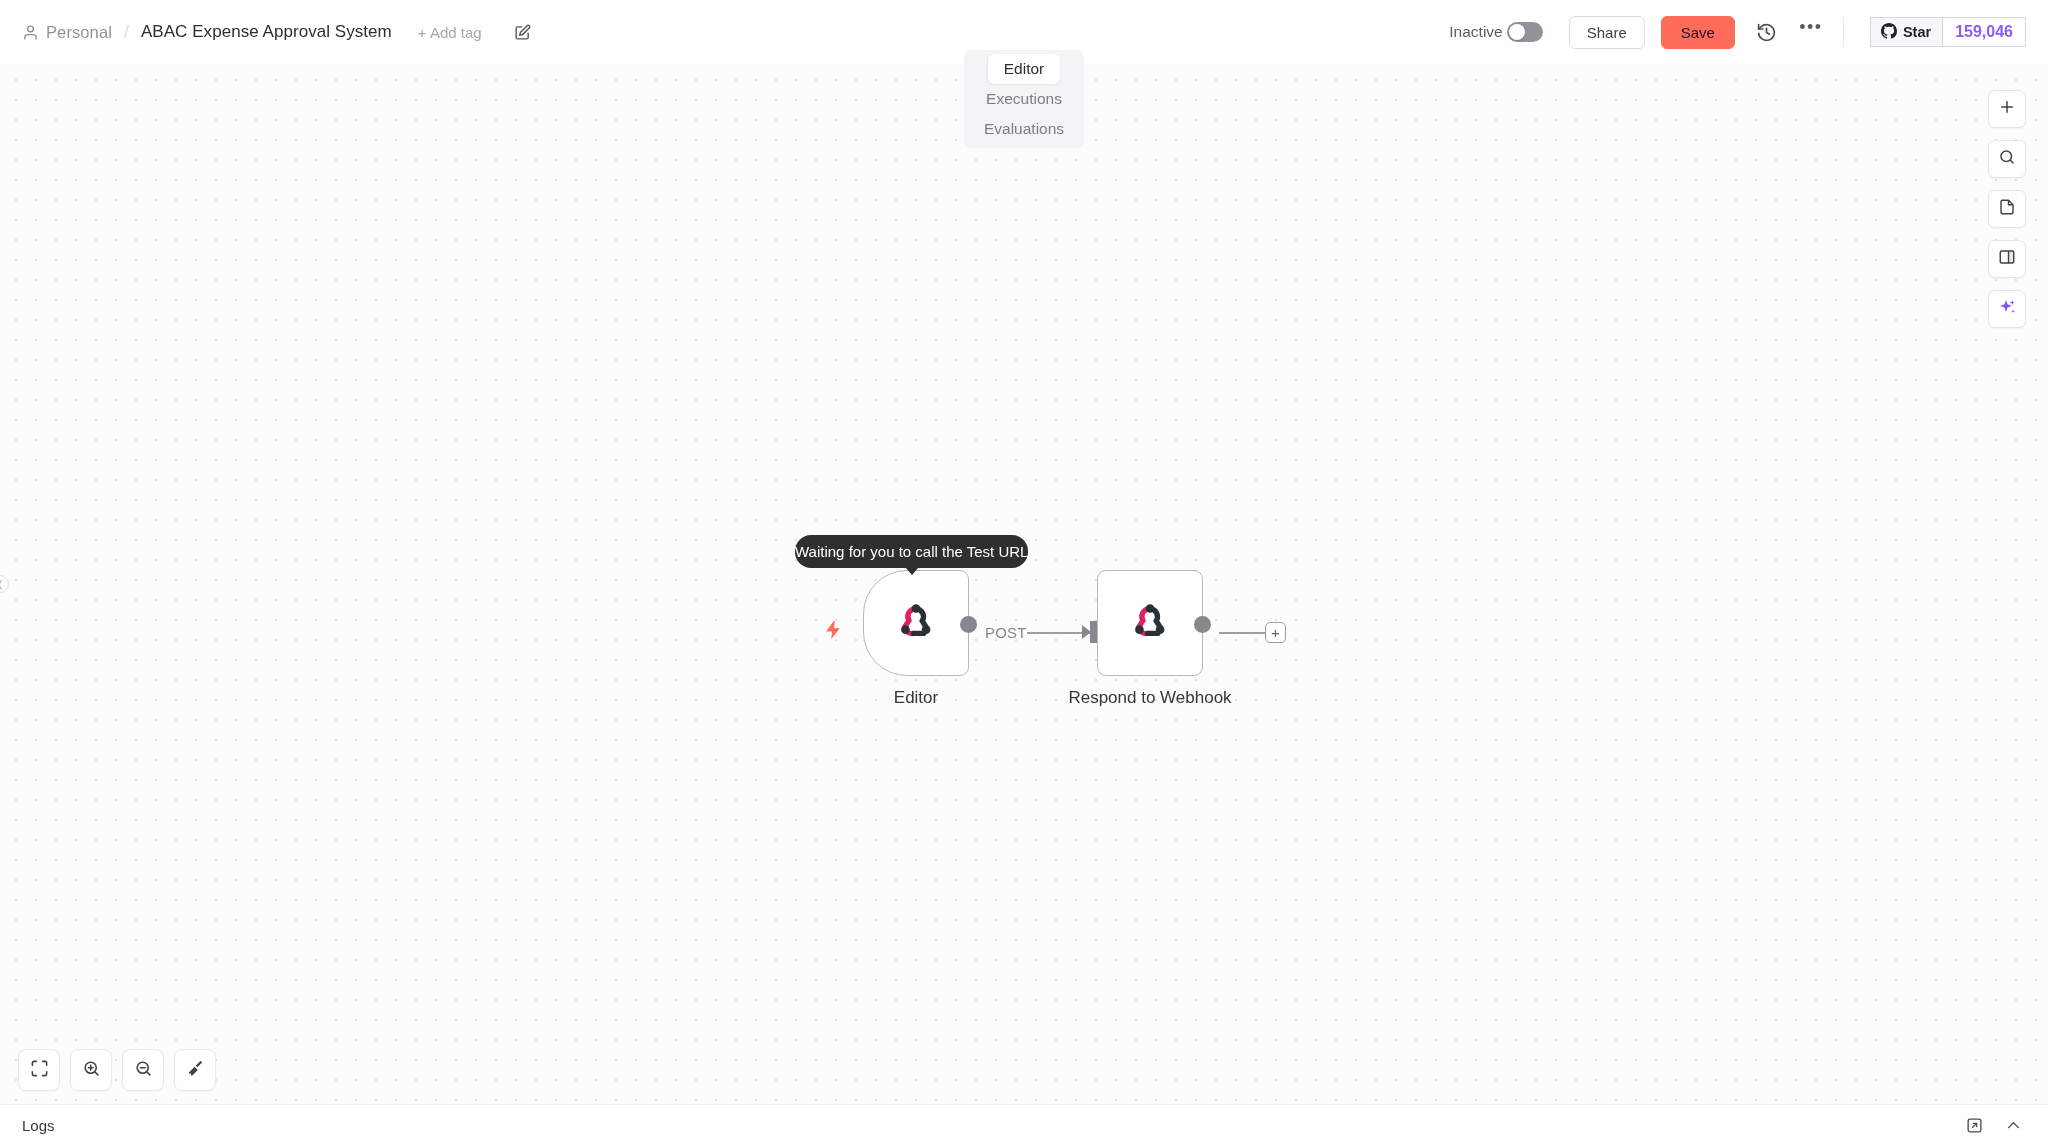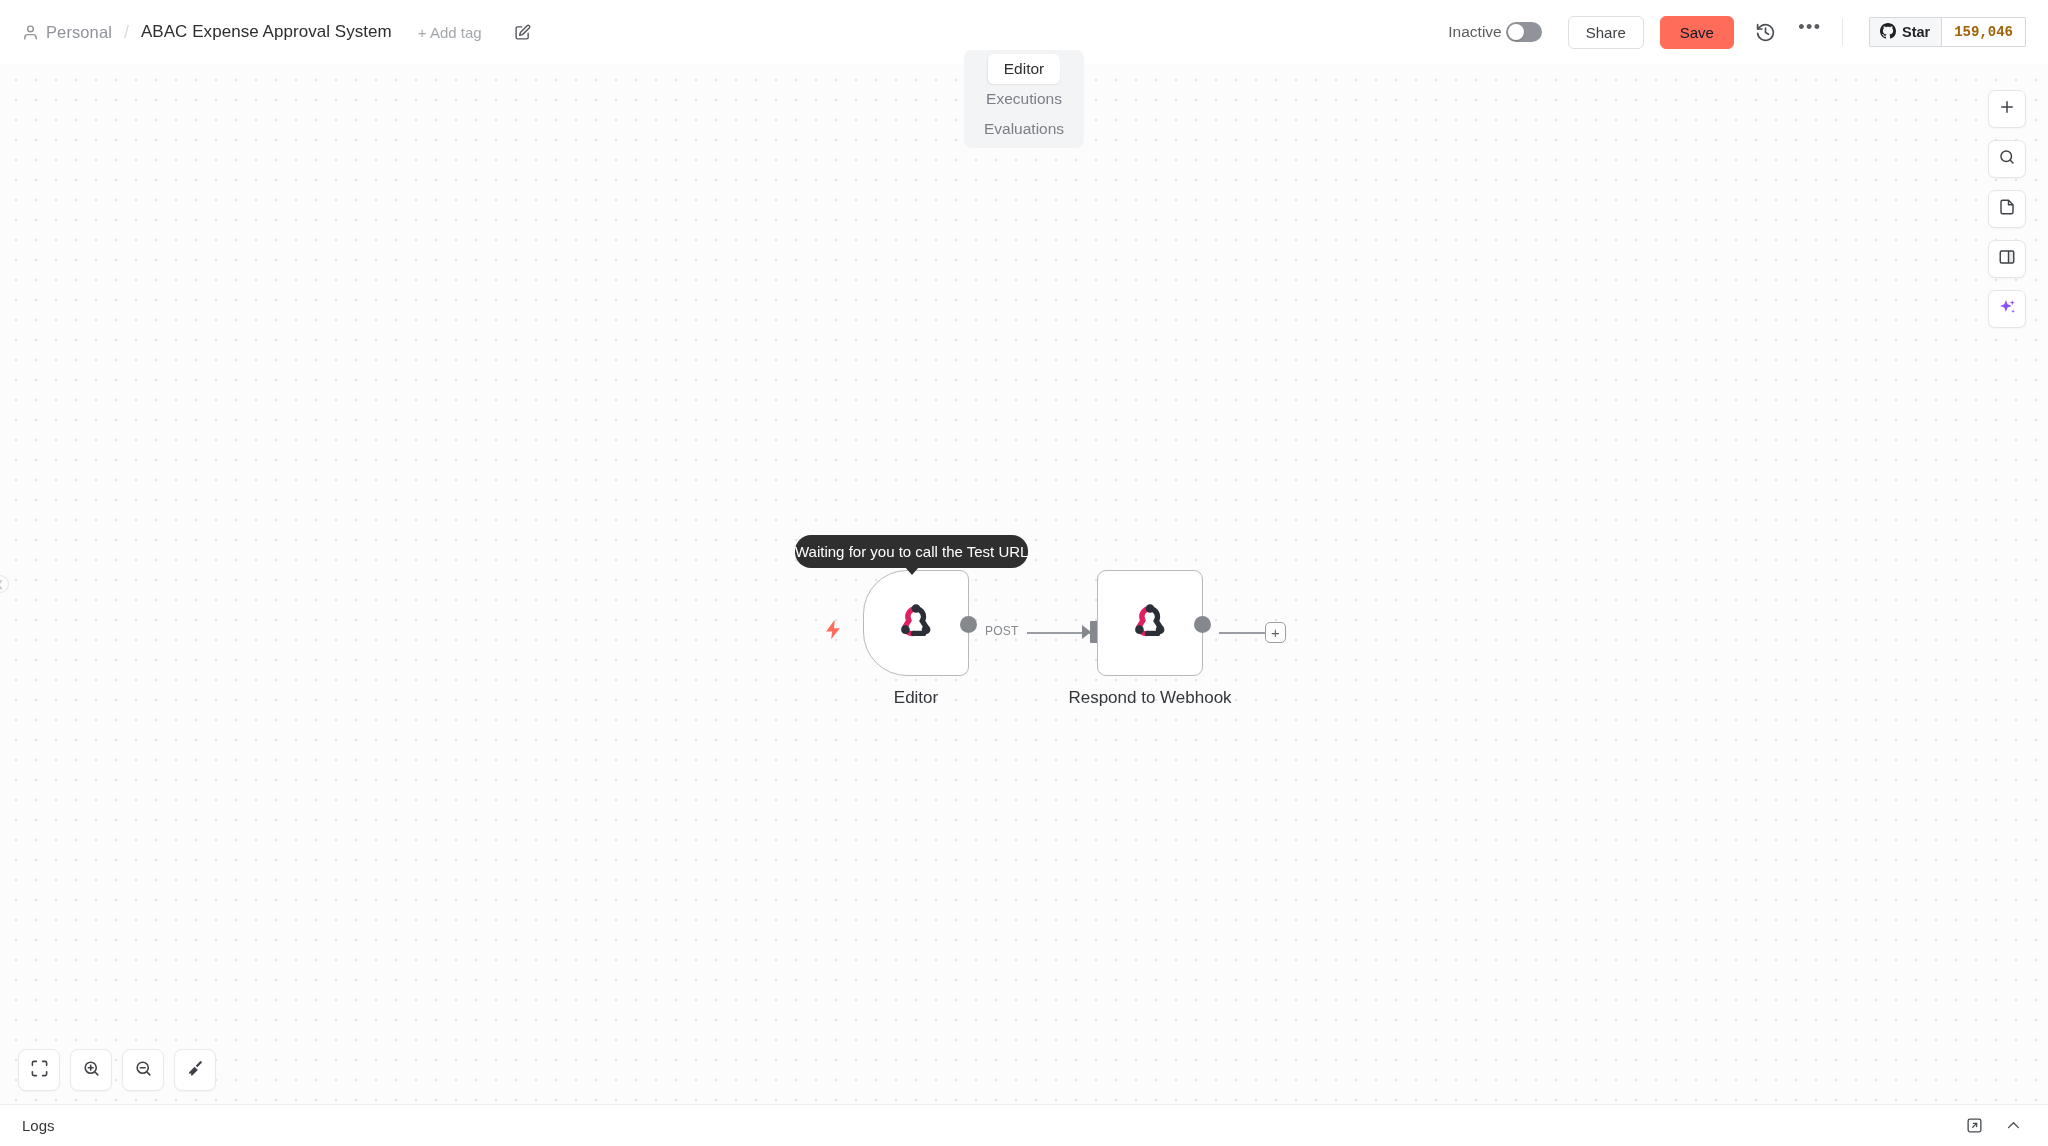--- a/index.html
+++ b/index.html
@@ -73,21 +73,21 @@
     margin-right:22px; cursor:pointer;
   }
   .gh-star-left {
     display:flex; align-items:center; gap:6px;
     background:#f6f7f8; height:100%; padding:0 11px 0 10px;
     font-size:14.5px; color:#1f2328; font-weight:600;
     border-right:1px solid #d4d8dd;
   }
   .gh-star-count {
     background:#ffffff; height:100%; display:flex; align-items:center;
-    padding:0 12px; font-size:14px; color:#a16207; font-weight:600;font-family:Liberation Mono, monospace;
+    padding:0 12px; font-size:16px; color:#8b5cf6; font-weight:600;
   }
 
   
   .tabs {
     position:absolute; top:50px; left:50%; transform:translateX(-50%);
     display:flex; align-items:center; gap:0px;
     background:#f3f4f6; border-radius:8px; padding:4px;
     z-index:45;
     flex-direction:column;
   }
@@ -220,21 +220,21 @@
   .in-rect {
     position:absolute; width:9px; height:22px; background:#85888d;
     border-radius:1px;
   }
   .in-arrow { position:absolute; width:0; height:0;
     border-top:7px solid transparent; border-bottom:7px solid transparent;
     border-left:9px solid #85888d; }
 
   .edge-line { position:absolute; height:1.6px; background:#9a9da2; }
   .post-label {
-    position:absolute; font-size:12px; color:#85888d;
+    position:absolute; font-size:15px; color:#85888d;
     background:transparent; letter-spacing:0.2px;
   }
   .plus-node {
     position:absolute; width:21px; height:21px; background:#ffffff;
     border:1.5px solid #9a9da2; border-radius:5px;
     display:flex; align-items:center; justify-content:center;
     color:#5f6267; font-size:15px; line-height:1; cursor:pointer;
   }
 </style>
 </head>

